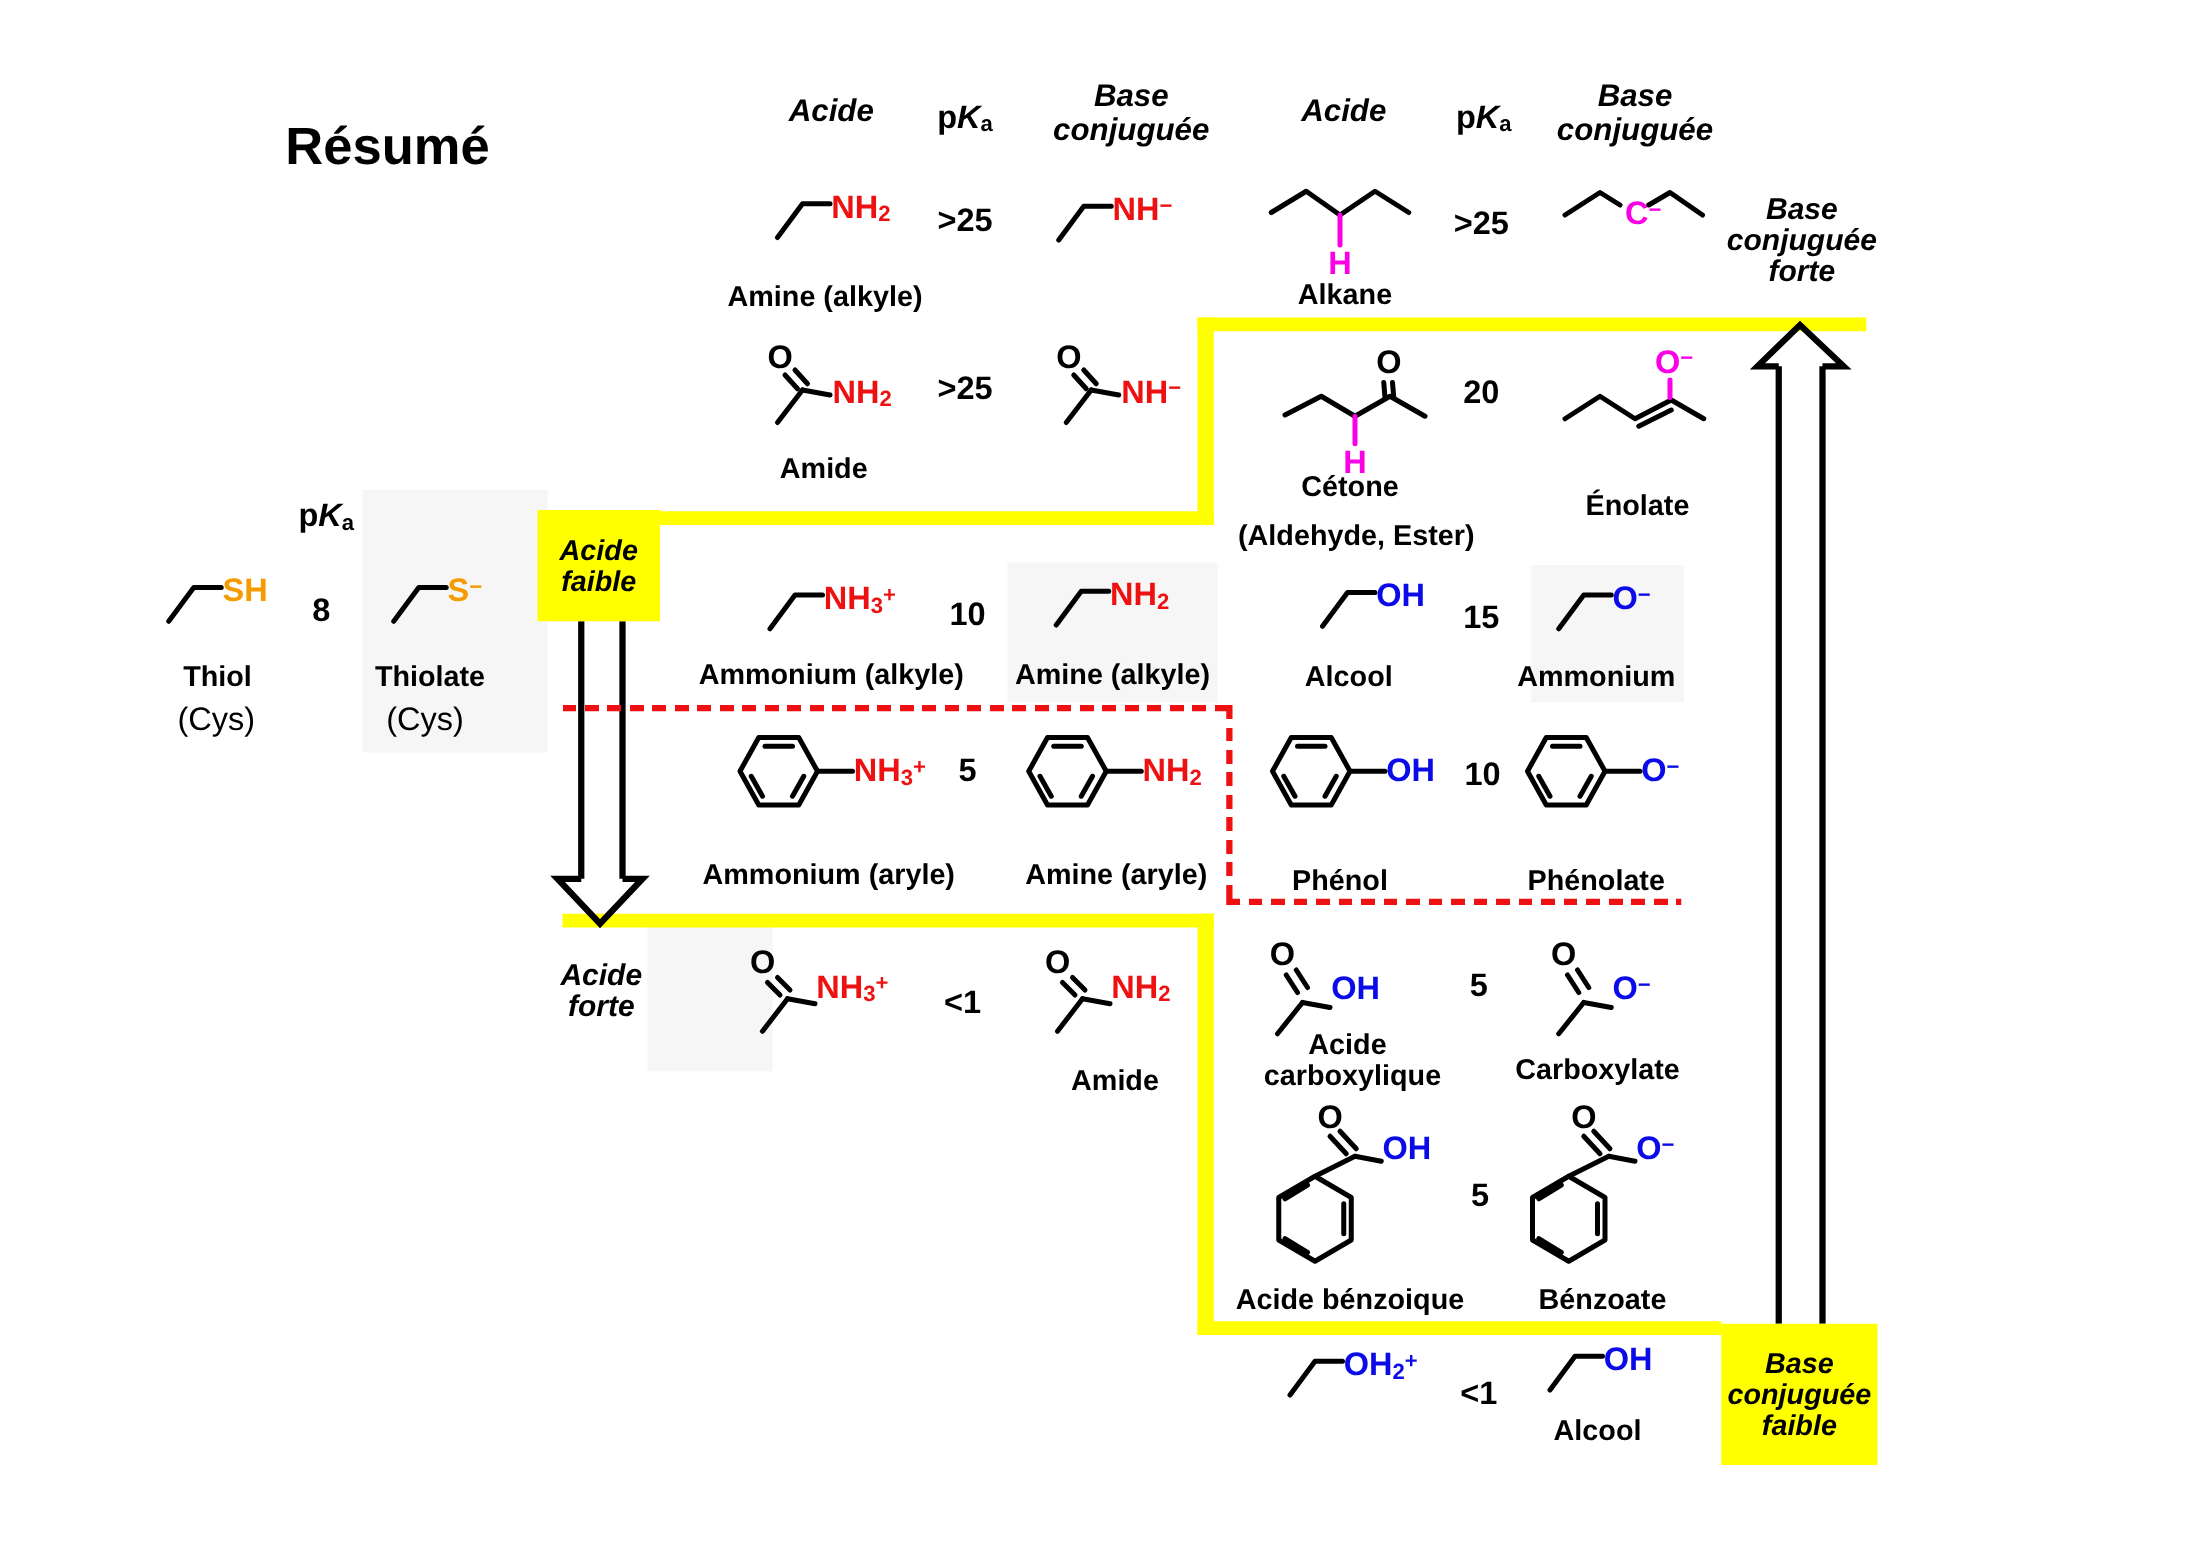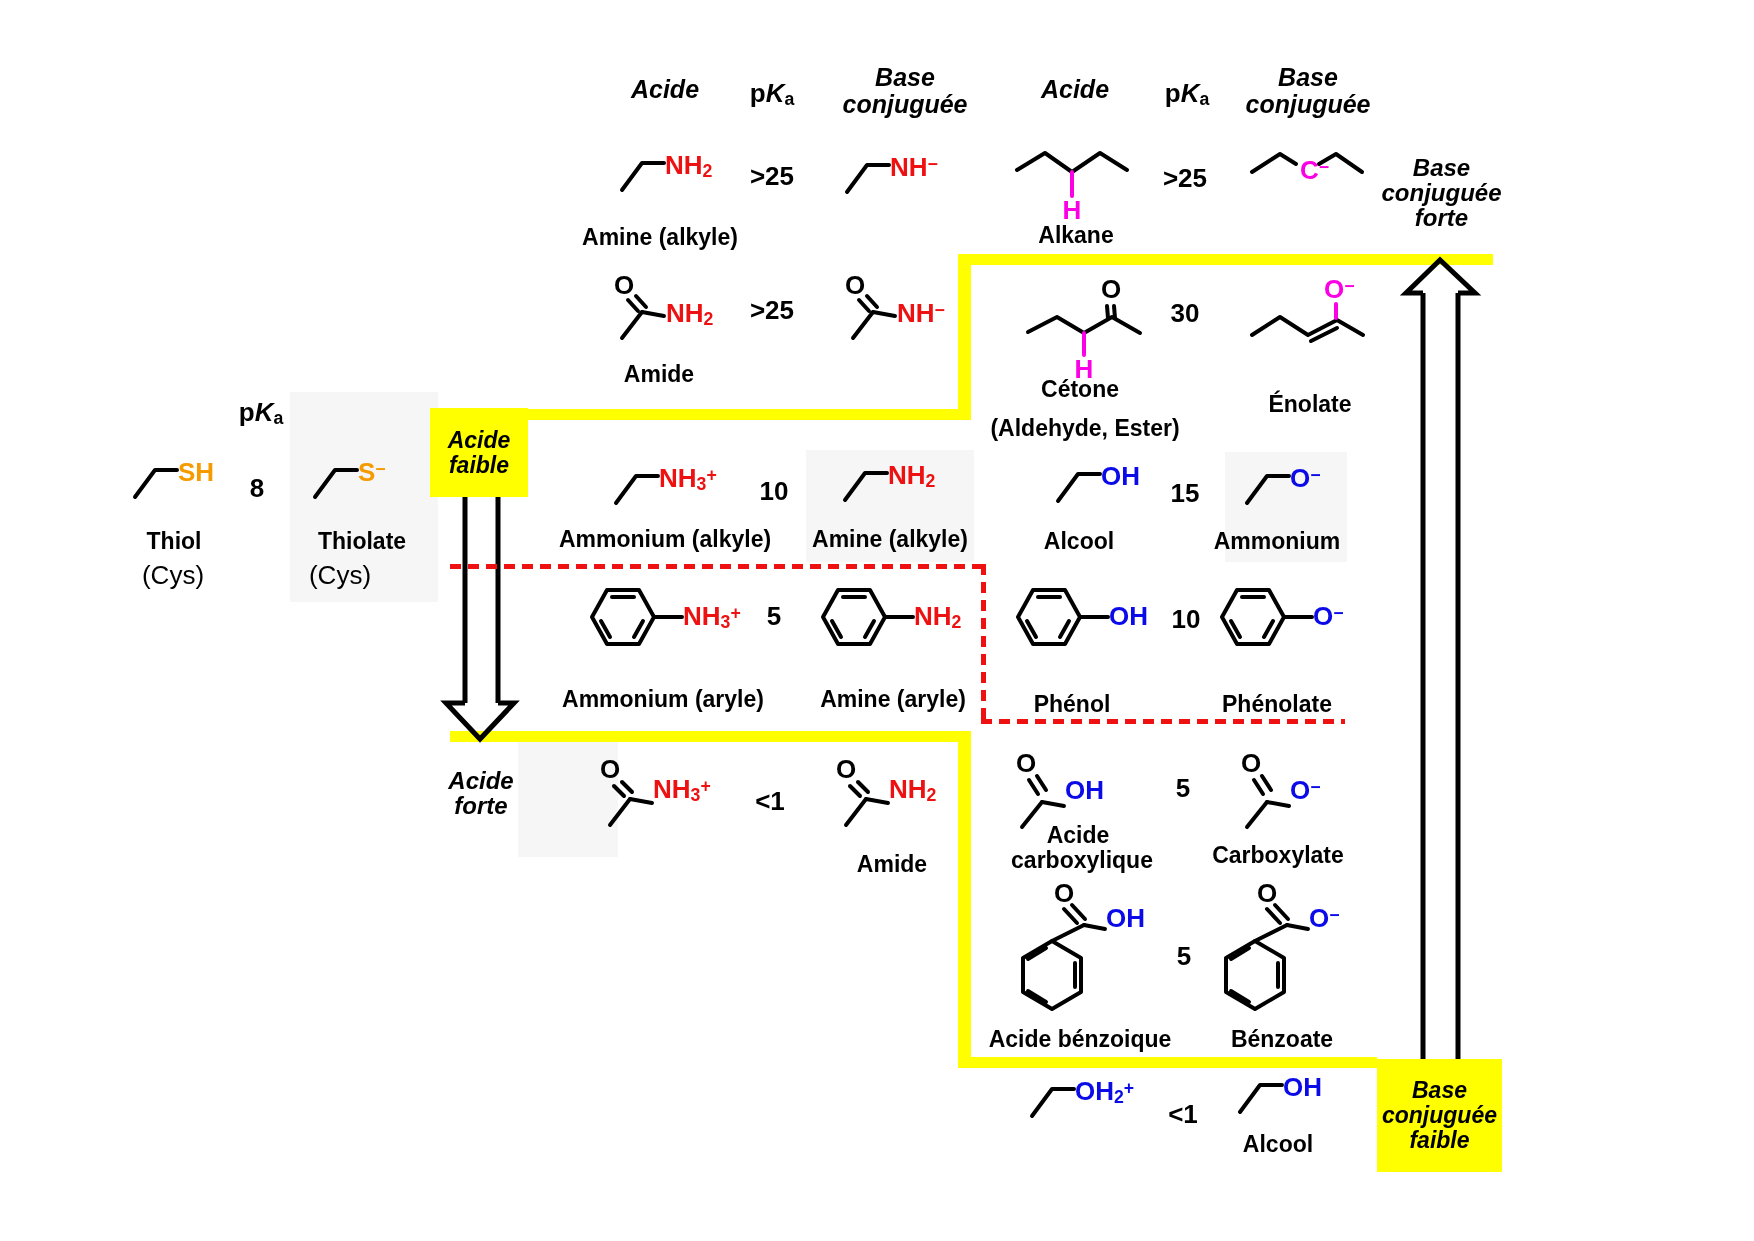--- a/index.html
+++ b/index.html
@@ -67,20 +67,21 @@
       <path d="M61,2 V208"></path>
     <polyline points="28,208 9,208 43,244 77,208 61,208"></polyline>
   </svg>
   <svg class="st arrow" style="left:1406px;top:254px" width="72" height="807">
     <path d="M17,39 V805"></path>
       <path d="M52,39 V805"></path>
     <polyline points="17,39 0,39 34,6 69,39 52,39"></polyline>
   </svg>
 
   <div class="title" style="left:120px;top:90px;width:380px">
+    <div>Résumé</div>
   </div>
 
   <div class="hdr" style="left:605px;top:76px;width:120px">Acide</div>
   <div class="num" style="left:742px;top:80px;width:60px">
     <span>p</span><i>K</i><sub>a</sub>
   </div>
   <div class="hdr" style="left:830px;top:64px;width:150px">
     <div>Base</div>
       <div>conjuguée</div>
   </div>
@@ -147,21 +148,21 @@
   </div>
   <div class="num" style="left:227px;top:475px;width:60px">8</div>
   <div class="abs" style="left:310px;top:459px">
     <svg class="st" width="50" height="42">
         <path d="M5,38 L25,11 H47"></path>
       </svg>
     <span class="fm org" style="left:48px;top:0">S<sup>−</sup></span>
   </div>
   <div class="lbl" style="left:114px;top:528px;width:120px">Thiol</div>
   <div class="cys" style="left:113px;top:562px;width:120px">(Cys)</div>
-  <div class="lbl" style="left:302px;top:528px;width:120px">Thiolate</div>
+  <div class="lbl" style="left:284px;top:528px;width:120px">Thiolate</div>
   <div class="cys" style="left:280px;top:562px;width:120px">(Cys)</div>
 
   <div class="ybox" style="left:430px;top:408px;width:98px;height:89px">
     <div>
       <div>Acide</div>
       <div>faible</div>
     </div>
   </div>
 
   <div class="abs" style="left:611px;top:465px">
@@ -245,21 +246,21 @@
   <div class="abs" style="left:1021px;top:268px">
     <span class="fm" style="left:80px;top:8px">O</span>
     <svg class="st" width="125" height="95">
       <path d="M86,38 L87,50"></path>
         <path d="M93,38 L94,50"></path>
       <polyline points="7,64 36,49 63,65 91,49 119,65"></polyline>
       <path class="mg" d="M63,65 V87"></path>
     </svg>
     <span class="fm mag" style="left:51px;top:88px;width:24px;text-align:center">H</span>
   </div>
-  <div class="num" style="left:1155px;top:300px;width:60px">30</div>
+  <div class="num" style="left:1155px;top:300px;width:60px">20</div>
   <div class="abs" style="left:1247px;top:270px">
     <span class="fm mag" style="left:77px;top:6px">O<sup>−</sup></span>
     <svg class="st" width="120" height="75">
       <polyline points="5,65 33,47 61,65 90,50 116,65"></polyline>
       <path d="M64,71 L90,58"></path>
       <path class="mg" d="M89,34 V48"></path>
     </svg>
   </div>
   <div class="lbl" style="left:1020px;top:376px;width:120px">Cétone</div>
   <div class="lbl" style="left:985px;top:415px;width:200px">(Aldehyde, Ester)</div>

